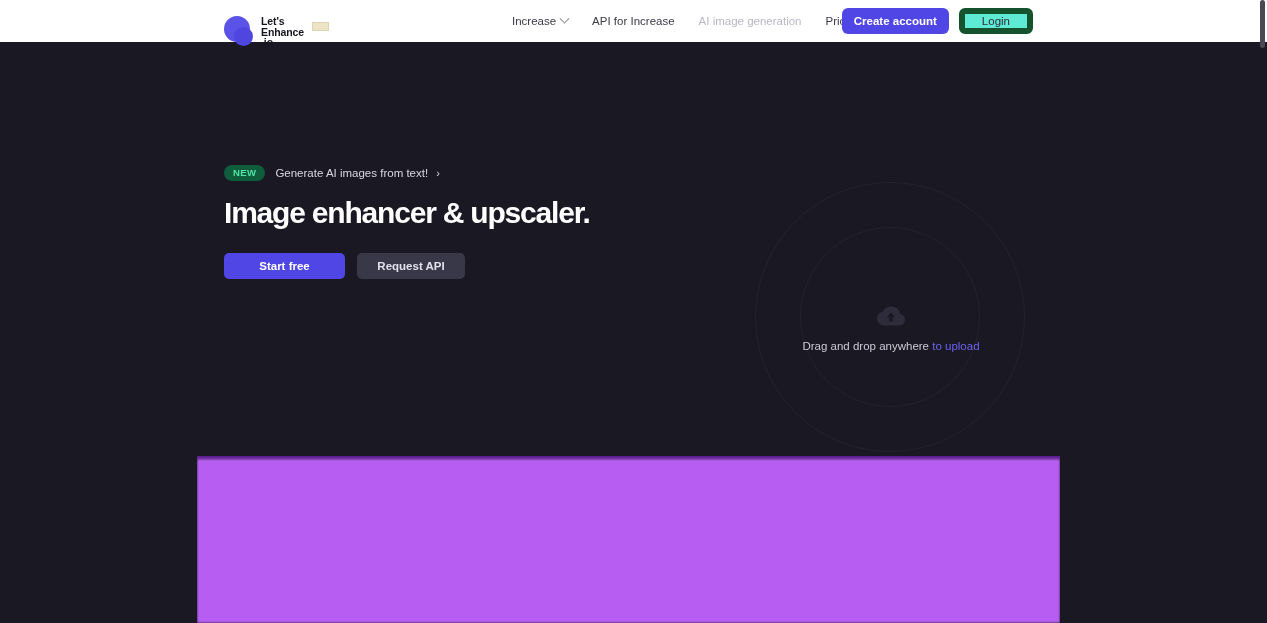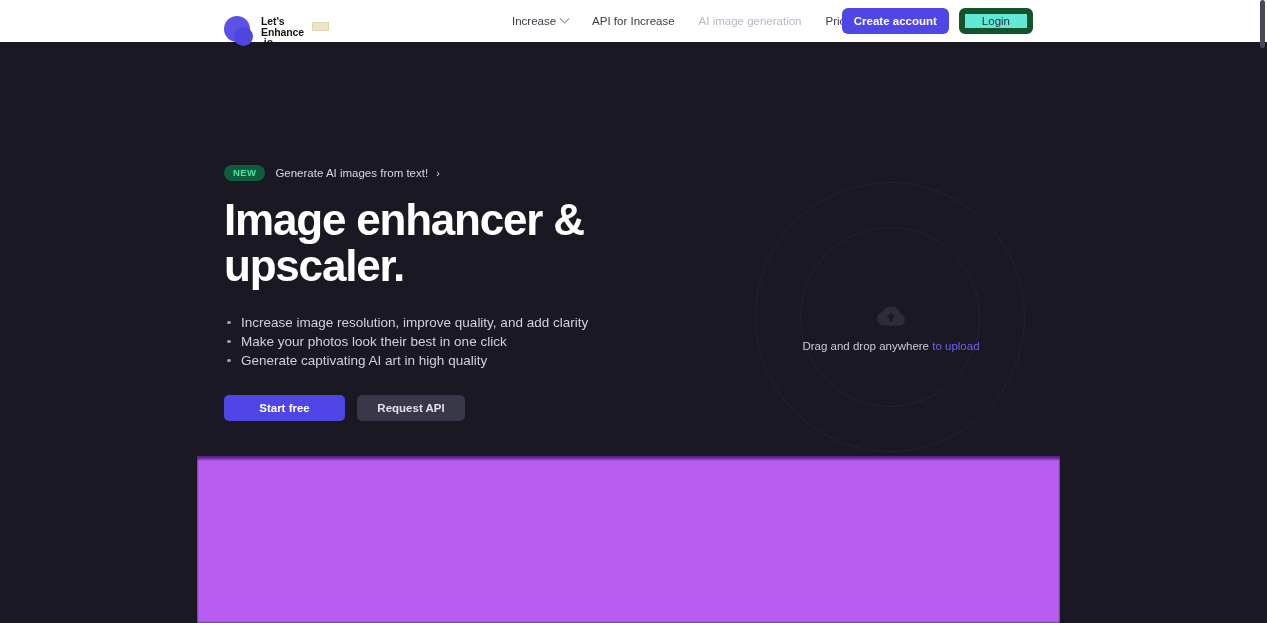--- a/index.html
+++ b/index.html
@@ -185,21 +185,21 @@
   }
   .badge-arrow {
     color: #d8d6e2;
     font-size: 11px;
     margin-left: -2px;
   }
 
   .headline {
     margin-top: 16px;
     color: #ffffff;
-    font-size: 44px;
+    font-size: 30px;
     font-weight: 700;
     letter-spacing: -1.2px;
     line-height: 1.05;
   }
 
   .bullets {
     margin-top: 24px;
     list-style: none;
   }
   .bullets li {
@@ -400,25 +400,20 @@
     <div class="hero-left">
 
       <div class="badge-row">
         <span class="badge-new">NEW</span>
         <span class="badge-text">Generate AI images from text!</span>
         <span class="badge-arrow">›</span>
       </div>
 
       <h1 class="headline">Image enhancer &amp; upscaler.</h1>
 
-      <ul class="bullets">
-        <li>Increase image resolution, improve quality, and add clarity</li>
-        <li>Make your photos look their best in one click</li>
-        <li>Generate captivating AI art in high quality</li>
-      </ul>
 
       <div class="cta-row">
         <button class="btn-start">Start free</button>
         <button class="btn-api">Request API</button>
       </div>
     </div>
 
     <div class="dropzone">
       <div class="ring outer"></div>
       <div class="ring inner"></div>

